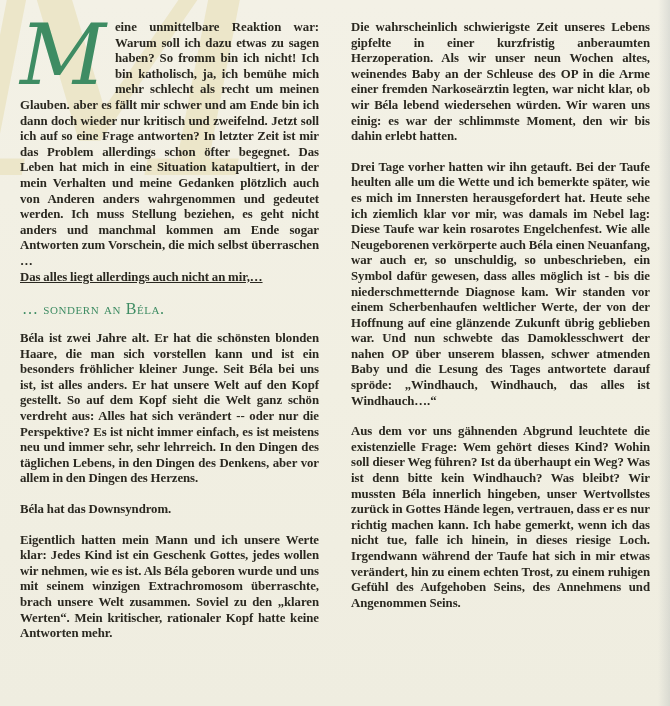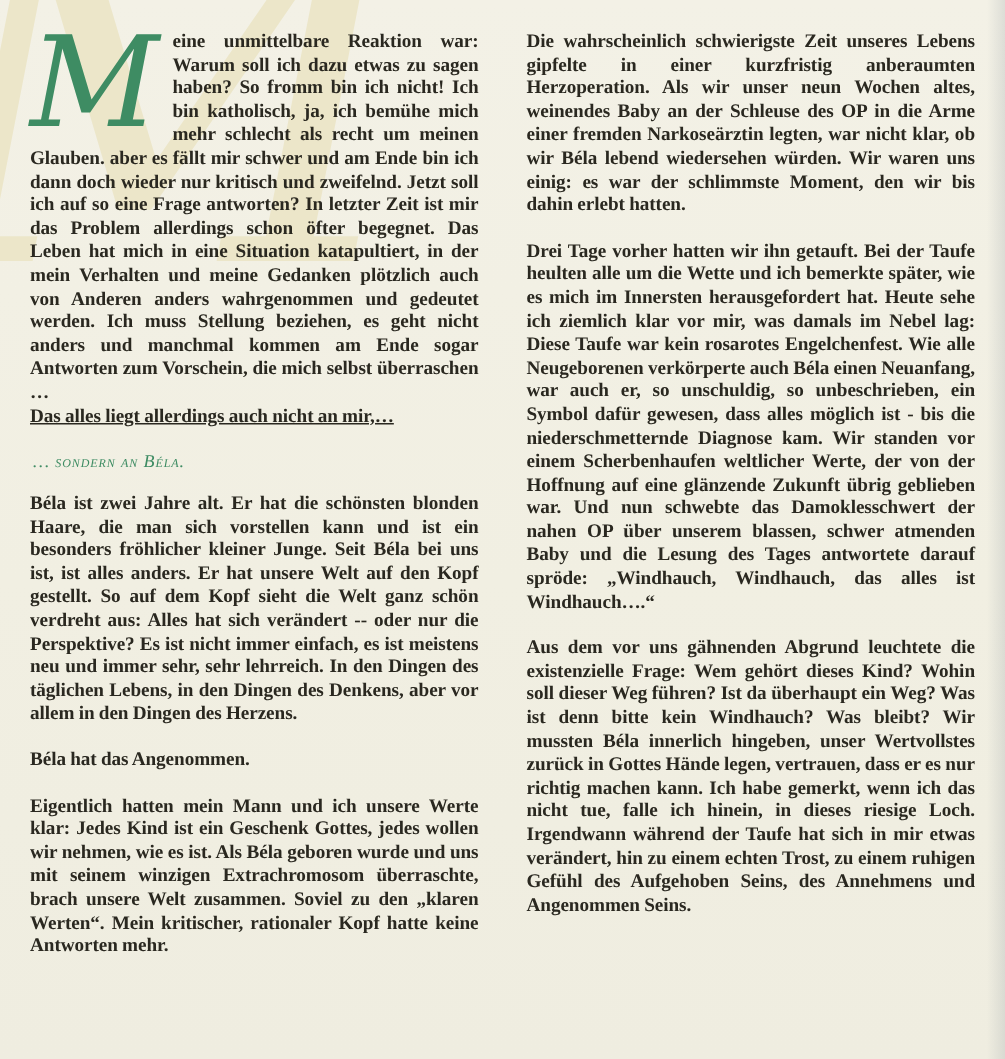--- a/index.html
+++ b/index.html
@@ -63,24 +63,23 @@
     font-family: "DejaVu Serif", serif;
     font-style: italic;
     font-weight: 400;
     font-size: 84px;
     line-height: 64px;
     color: #3e8c63;
     margin: 3px 9px 0 0;
   }
   .p1-lastline { display: block; text-decoration: underline; }
   .section-heading {
-    font-style: italic;
     font-variant: small-caps;
     font-weight: 400;
-    font-size: 12px;
+    font-size: 16px;
     letter-spacing: 0.6px;
     color: #3e8c63;
     margin: 12px 0 13px 2px;
   }
 </style>
 </head>
 <body>
 
 <div class="page">
 
@@ -88,21 +87,21 @@
 
   <div class="columns">
 
     <div class="col">
       <p><span class="dropcap">M</span><span>eine unmittelbare Reaktion war: Warum soll ich dazu etwas zu sagen haben? So fromm bin ich nicht! Ich bin katholisch, ja, ich bemühe mich mehr schlecht als recht um meinen Glauben. aber es fällt mir schwer und am Ende bin ich dann doch wieder nur kritisch und zweifelnd. Jetzt soll ich auf so eine Frage antworten? In letzter Zeit ist mir das Problem allerdings schon öfter begegnet. Das Leben hat mich in eine Situation katapultiert, in der mein Verhalten und meine Gedanken plötzlich auch von Anderen anders wahrgenommen und gedeutet werden. Ich muss Stellung beziehen, es geht nicht anders und manchmal kommen am Ende sogar Antworten zum Vorschein, die mich selbst überraschen …</span><span class="p1-lastline">Das alles liegt allerdings auch nicht an mir,…</span></p>
 
       <div class="section-heading">… sondern an Béla.</div>
 
       <p>Béla ist zwei Jahre alt. Er hat die schönsten blonden Haare, die man sich vorstellen kann und ist ein besonders fröhlicher kleiner Junge. Seit Béla bei uns ist, ist alles anders. Er hat unsere Welt auf den Kopf gestellt. So auf dem Kopf sieht die Welt ganz schön verdreht aus: Alles hat sich verändert -- oder nur die Perspektive? Es ist nicht immer einfach, es ist meistens neu und immer sehr, sehr lehrreich. In den Dingen des täglichen Lebens, in den Dingen des Denkens, aber vor allem in den Dingen des Herzens.</p>
 
-      <p>Béla hat das Angenommen.</p>
+      <p>Béla hat das Downsyndrom.</p>
 
       <p>Eigentlich hatten mein Mann und ich unsere Werte klar: Jedes Kind ist ein Geschenk Gottes, jedes wollen wir nehmen, wie es ist. Als Béla geboren wurde und uns mit seinem winzigen Extrachromosom überraschte, brach unsere Welt zusammen. Soviel zu den „klaren Werten“. Mein kritischer, rationaler Kopf hatte keine Antworten mehr.</p>
     </div>
 
     <div class="col">
       <p>Die wahrscheinlich schwierigste Zeit unseres Lebens gipfelte in einer kurzfristig anberaumten Herzoperation. Als wir unser neun Wochen altes, weinendes Baby an der Schleuse des OP in die Arme einer fremden Narkoseärztin legten, war nicht klar, ob wir Béla lebend wiedersehen würden. Wir waren uns einig: es war der schlimmste Moment, den wir bis dahin erlebt hatten.</p>
 
       <p>Drei Tage vorher hatten wir ihn getauft. Bei der Taufe heulten alle um die Wette und ich bemerkte später, wie es mich im Innersten herausgefordert hat. Heute sehe ich ziemlich klar vor mir, was damals im Nebel lag: Diese Taufe war kein rosarotes Engelchenfest. Wie alle Neugeborenen verkörperte auch Béla einen Neuanfang, war auch er, so unschuldig, so unbeschrieben, ein Symbol dafür gewesen, dass alles möglich ist - bis die niederschmetternde Diagnose kam. Wir standen vor einem Scherbenhaufen weltlicher Werte, der von der Hoffnung auf eine glänzende Zukunft übrig geblieben war. Und nun schwebte das Damoklesschwert der nahen OP über unserem blassen, schwer atmenden Baby und die Lesung des Tages antwortete darauf spröde: „Windhauch, Windhauch, das alles ist Windhauch….“</p>
 
       <p>Aus dem vor uns gähnenden Abgrund leuchtete die existenzielle Frage: Wem gehört dieses Kind? Wohin soll dieser Weg führen? Ist da überhaupt ein Weg? Was ist denn bitte kein Windhauch? Was bleibt? Wir mussten Béla innerlich hingeben, unser Wertvollstes zurück in Gottes Hände legen, vertrauen, dass er es nur richtig machen kann. Ich habe gemerkt, wenn ich das nicht tue, falle ich hinein, in dieses riesige Loch. Irgendwann während der Taufe hat sich in mir etwas verändert, hin zu einem echten Trost, zu einem ruhigen Gefühl des Aufgehoben Seins, des Annehmens und Angenommen Seins.</p>

